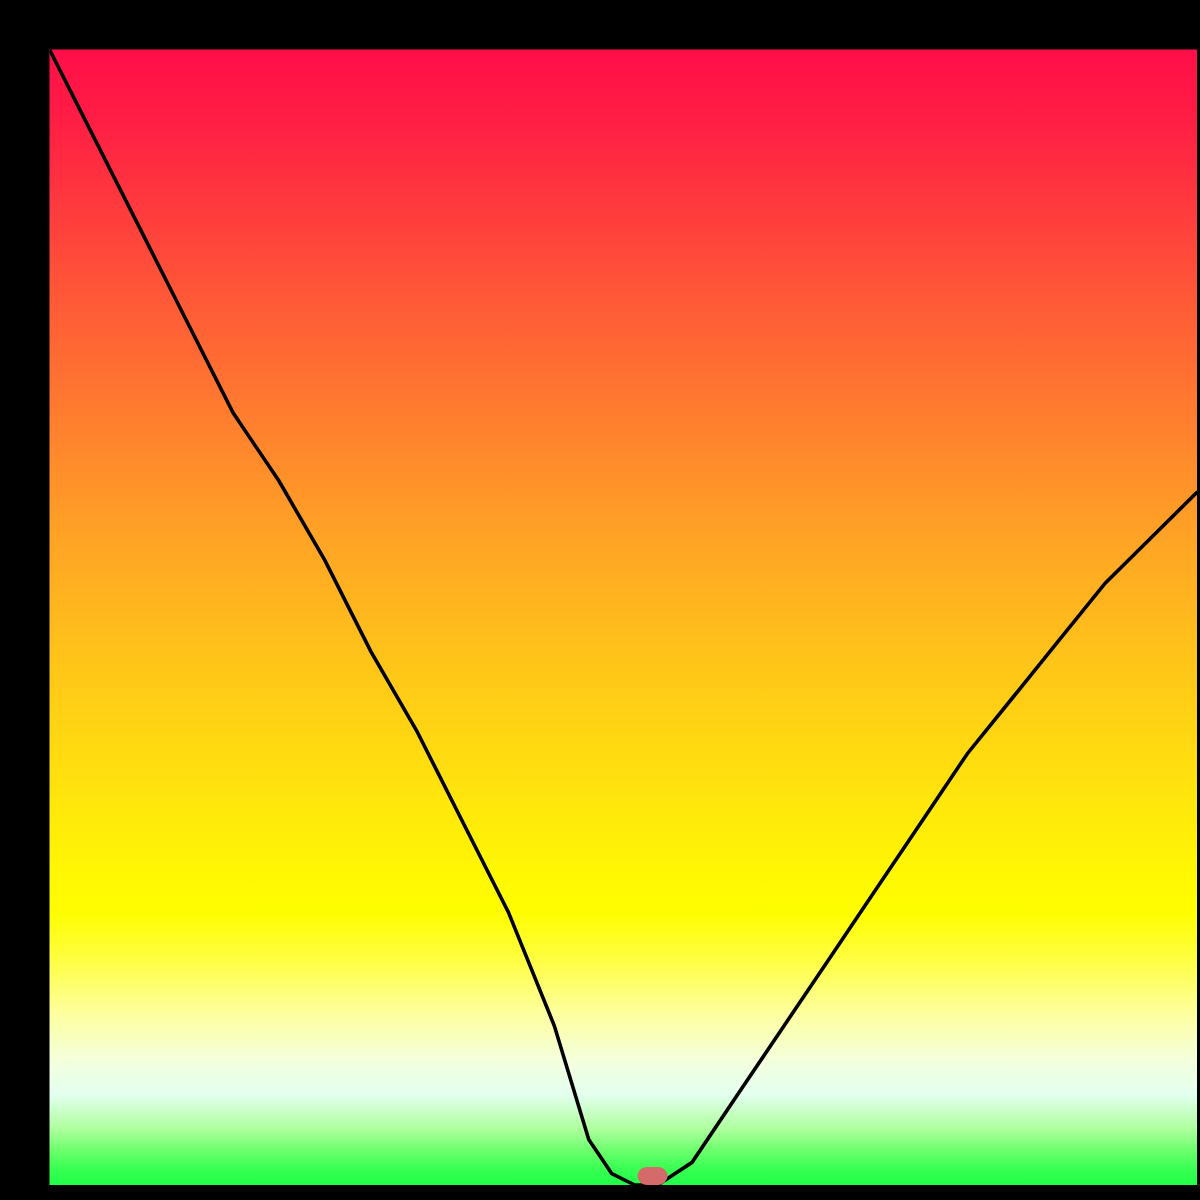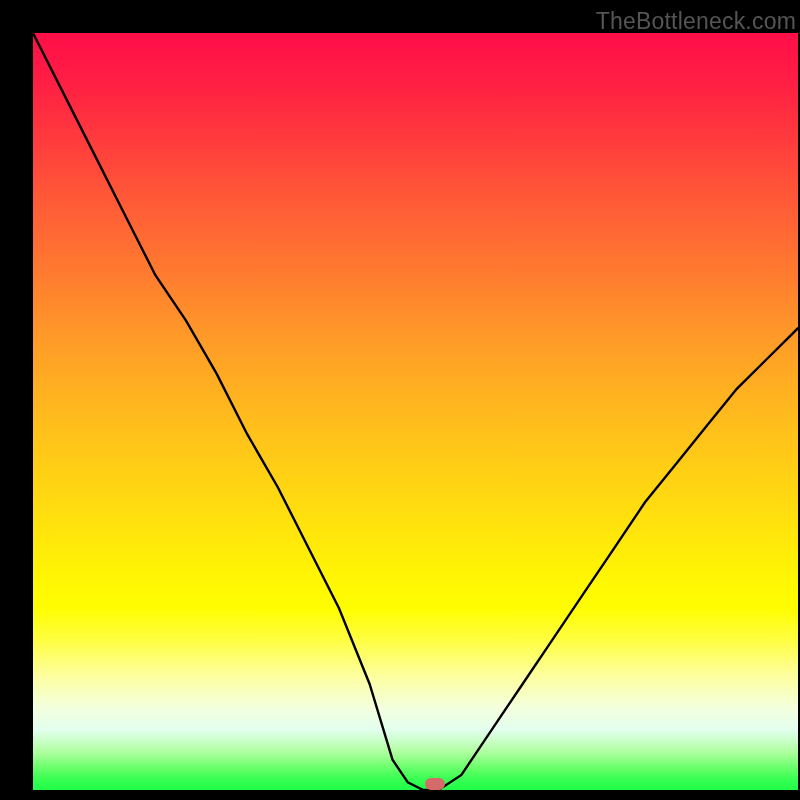--- a/index.html
+++ b/index.html
@@ -77,14 +77,13 @@
 <div class="frame">
   <div class="plot-area">
 
     <svg class="curve-layer" viewBox="0 0 765 757" preserveAspectRatio="none">
       <path id="curve-path" fill="none" stroke="#000000" stroke-width="2.4" stroke-linecap="round" d="M0.0 0.0 L30.6 60.6 L61.2 121.1 L91.8 181.7 L122.4 242.2 L153.0 287.7 L183.6 340.6 L214.2 401.2 L244.8 454.2 L275.4 514.8 L306.0 575.3 L336.6 651.0 L359.5 726.7 L374.8 749.4 L390.2 757.0 L405.5 757.0 L428.4 741.9 L459.0 696.4 L489.6 651.0 L520.2 605.6 L550.8 560.2 L581.4 514.8 L612.0 469.3 L642.6 431.5 L673.2 393.6 L703.8 355.8 L734.4 325.5 L765.0 295.2"></path>
     </svg>
 
     <div id="marker" class="marker" style="left: 52.5%; top: 99.2%; background: rgb(212, 106, 106);"></div>
   </div>
 
-  <div class="watermark">TheBottleneck.com</div>
 </div>
 
 </body></html>

